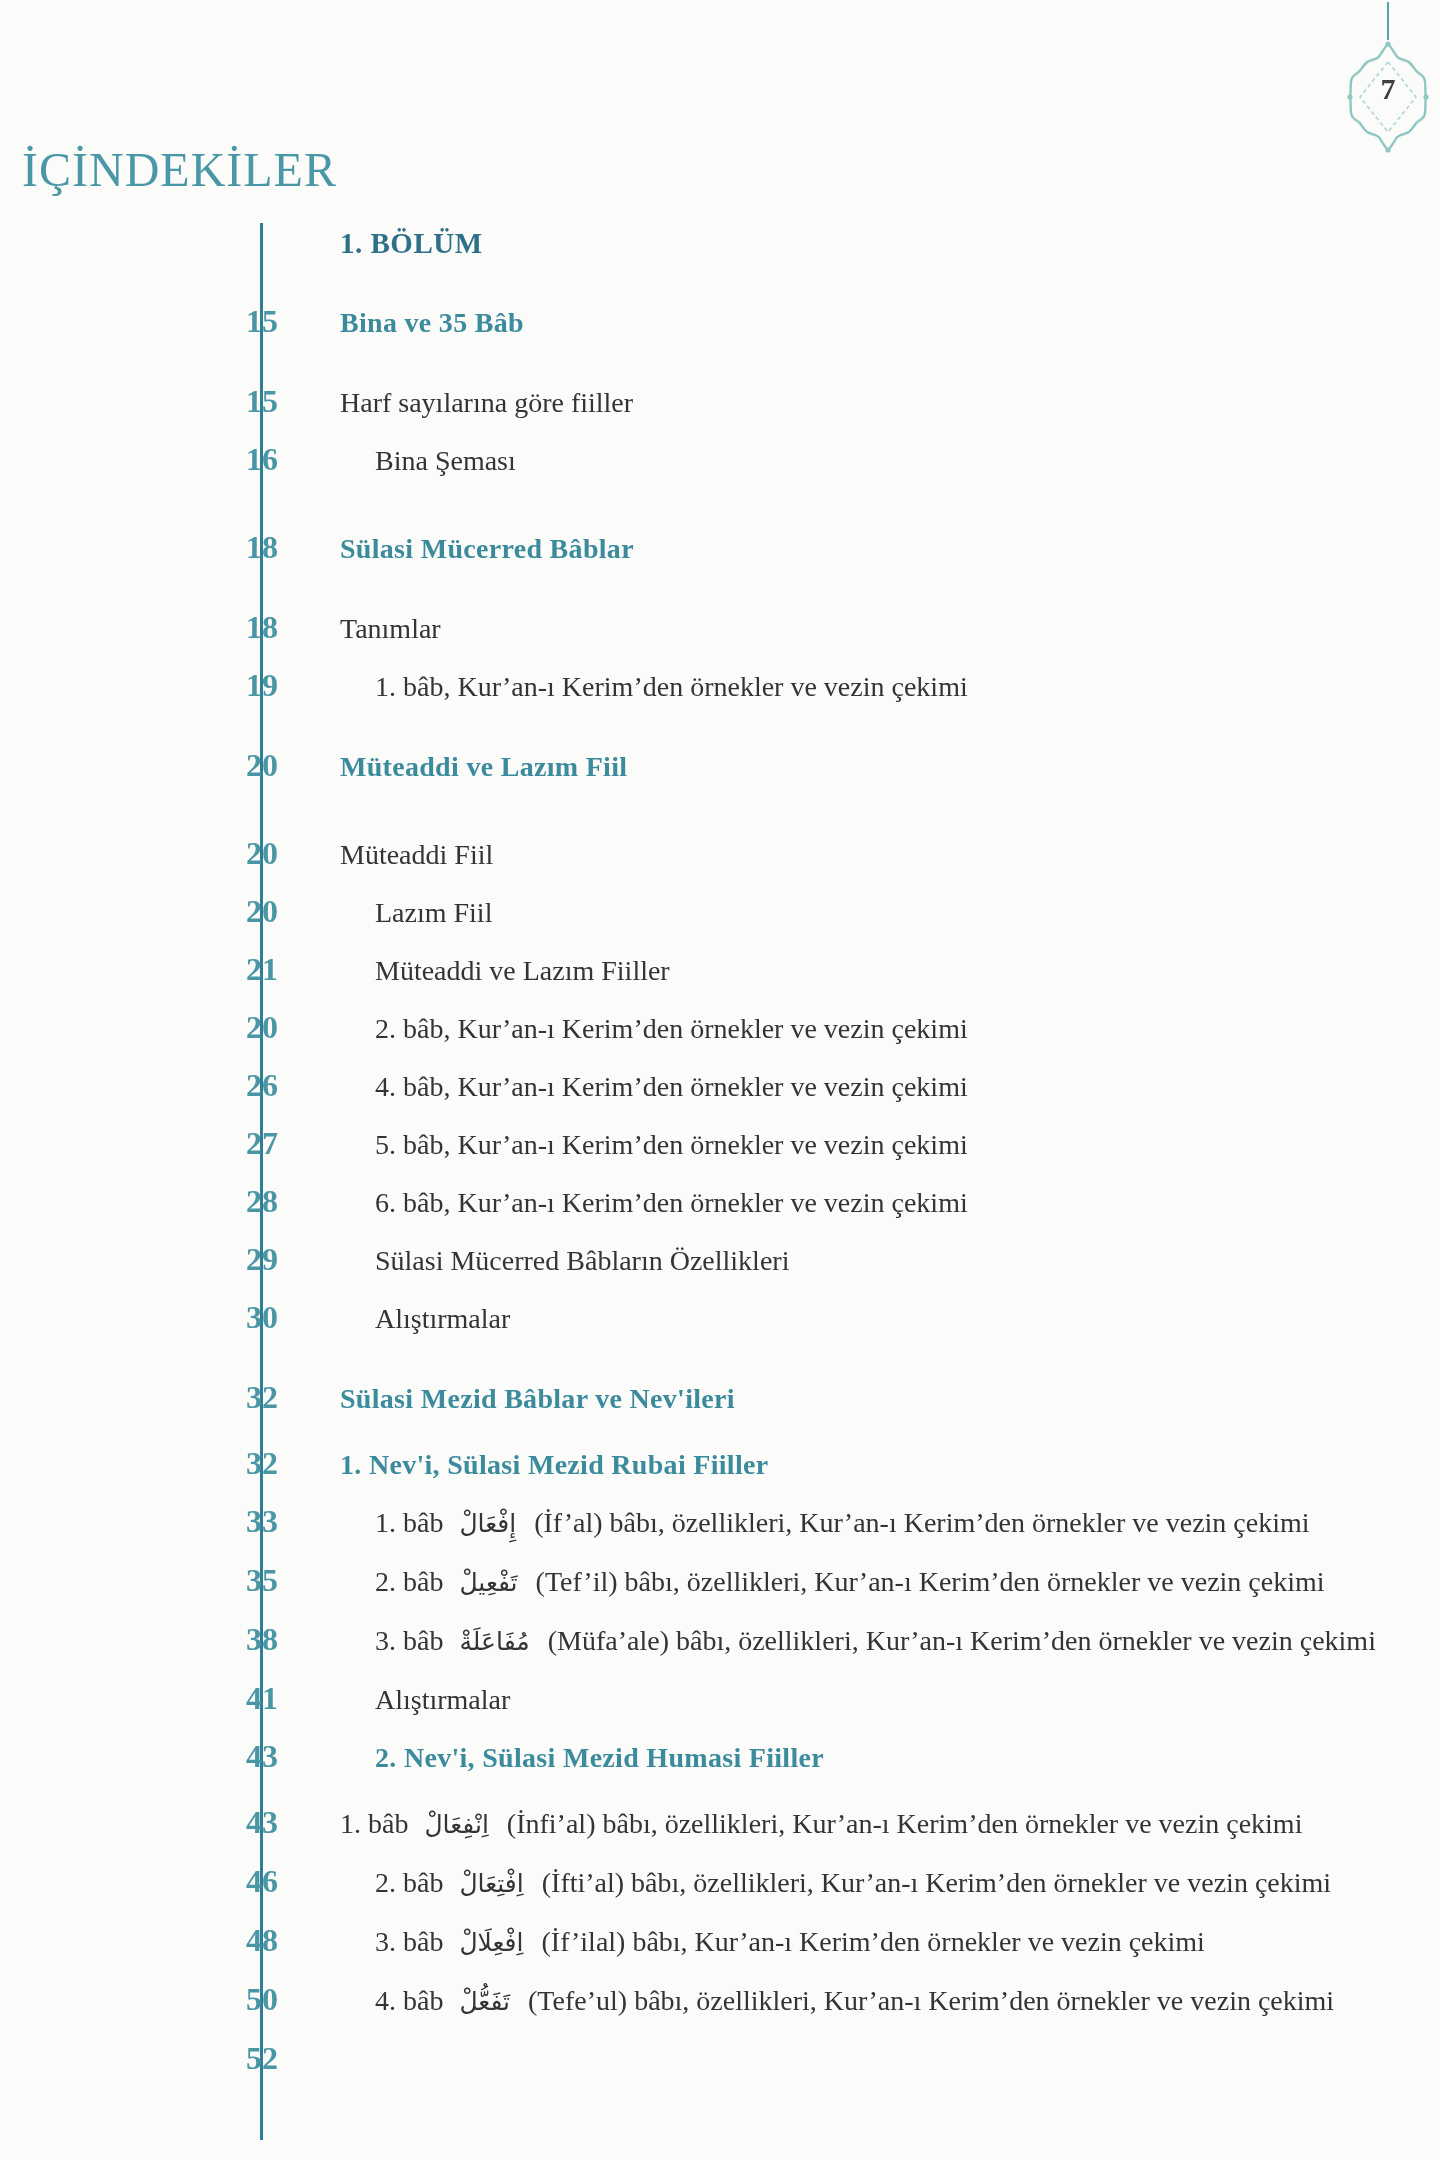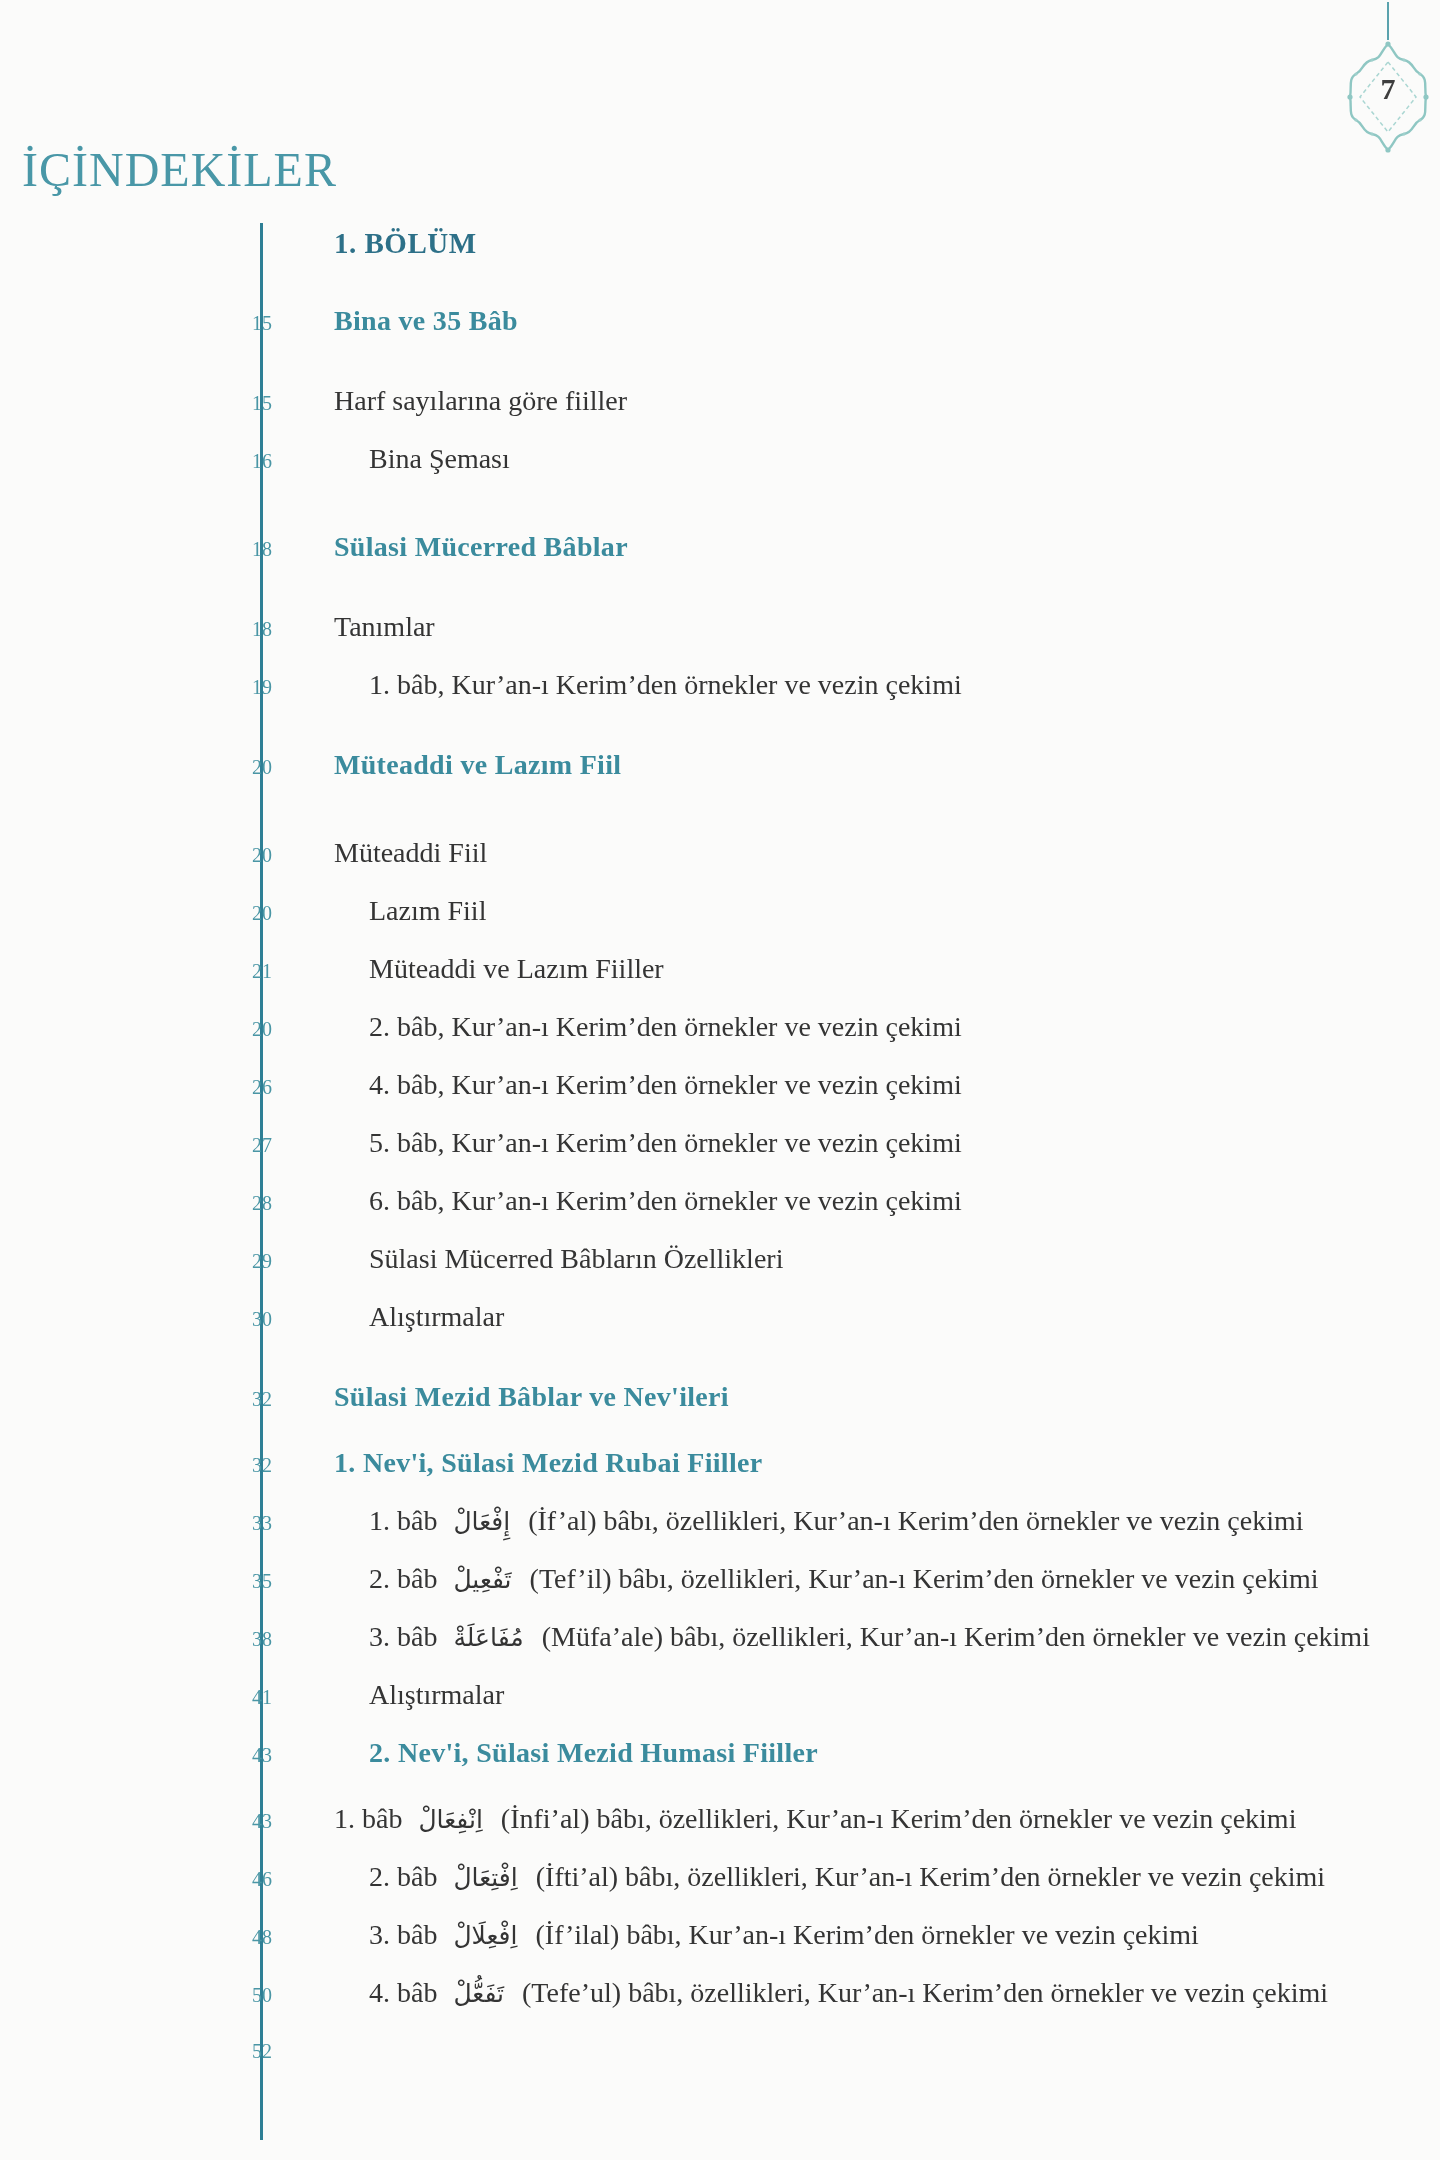--- a/index.html
+++ b/index.html
@@ -15,26 +15,26 @@
     position:absolute; left:22px; top:114px;
     font-size:48px; font-weight:normal; line-height:1;
     color:#4997a7; letter-spacing:1px;
   }
   .v-rule {
     position:absolute; left:260px; top:223px;
     width:3px; height:1917px;
     background:#2e7f95;
   }
   .toc {
-    position:absolute; left:10px; top:225px; width:1348px;
+    position:absolute; left:16px; top:225px; width:1348px;
   }
   .row { display:flex; align-items:baseline; line-height:36px; font-size:28px; }
   .num {
     flex:0 0 230px; text-align:right;
-    font-weight:normal; color:#4a96a5; font-size:20px;padding-left:32px;
+    font-weight:bold; color:#4a96a5; font-size:32px;padding-left:32px;
   }
   .entry { margin-left:62px; white-space:nowrap; }
   .v-chapter .entry { font-weight:bold; color:#2d7088; font-size:29px; letter-spacing:0.5px; }
   .v-section .entry { font-weight:bold; color:#3b8b9d; letter-spacing:0.3px; }
   .g-0  { margin-top:0; }
   .g-n  { margin-top:20px;gap:35px; }
   .g-m  { margin-top:28px; }
   .g-l  { margin-top:42px; }
   .g-xl { margin-top:50px; }
   .prefix { margin-right:16px; }

